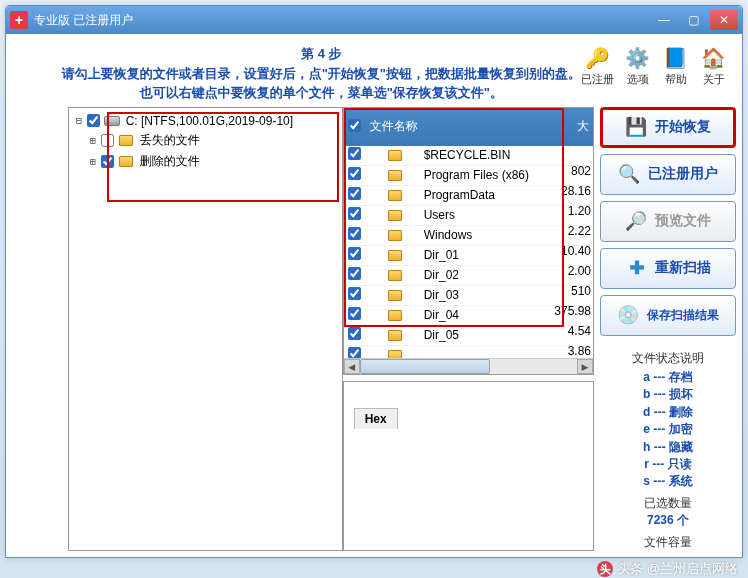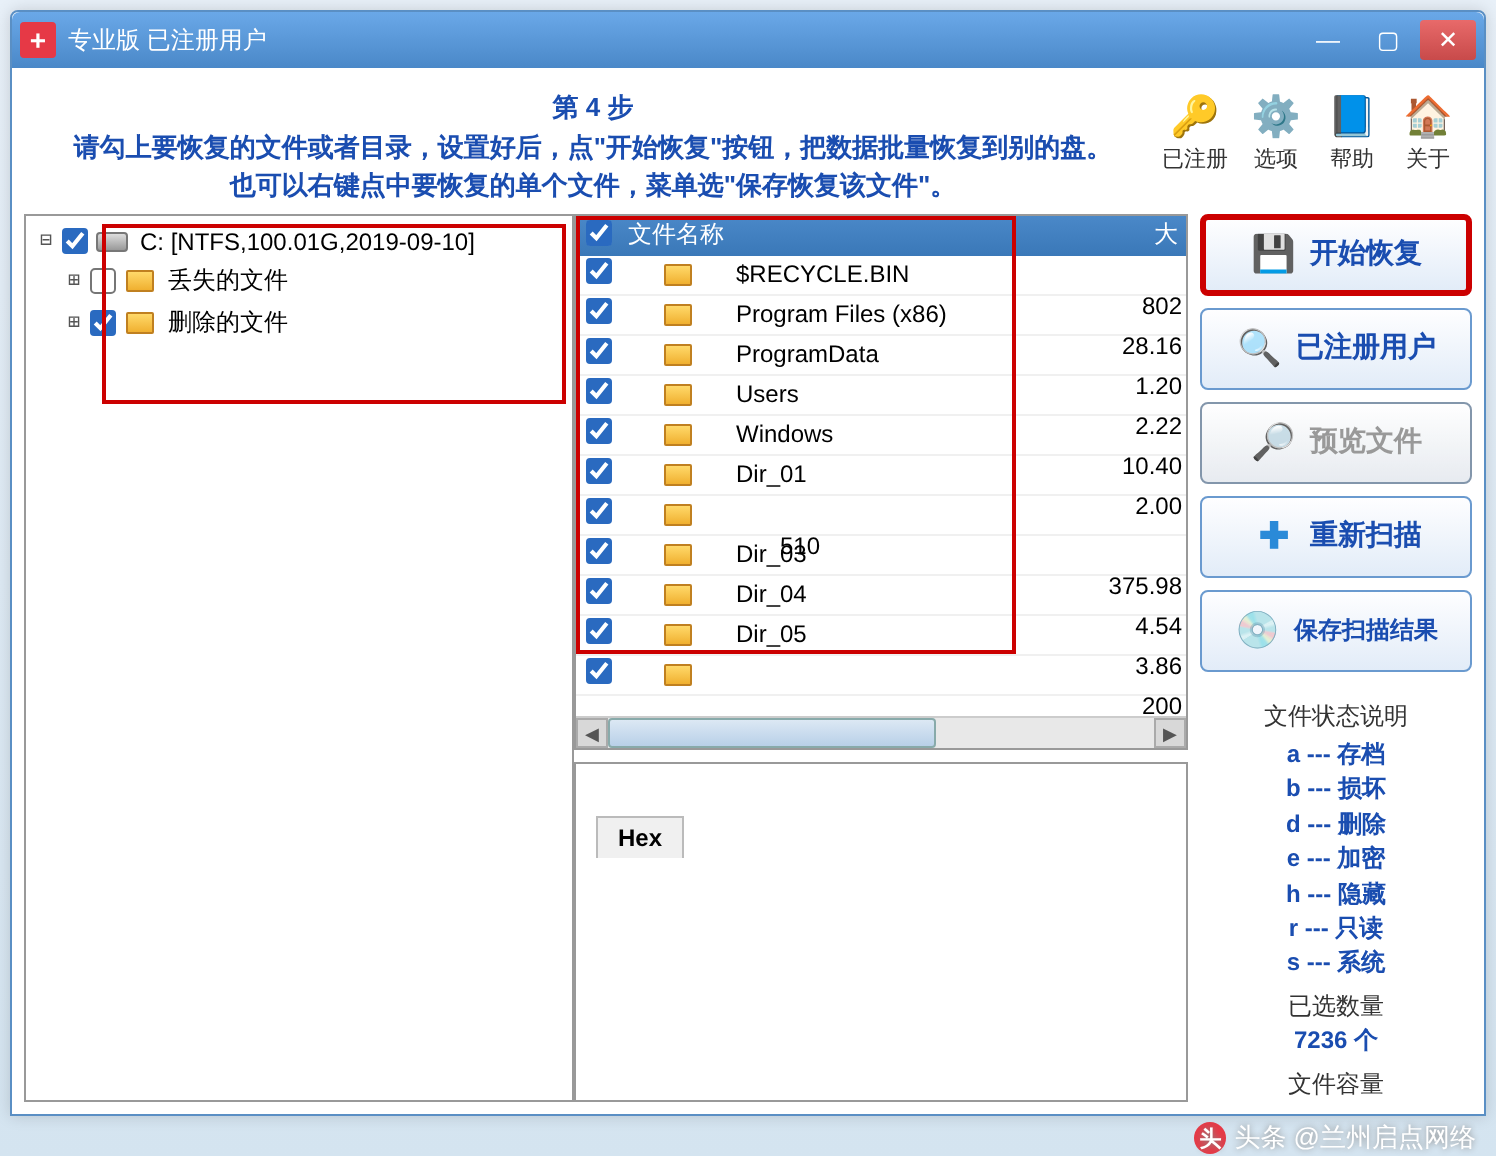--- a/index.html
+++ b/index.html
@@ -6,21 +6,21 @@
 body { width: 748px; height: 578px; background: linear-gradient(180deg, #e8f0f8 0%, #d4e4f0 100%); overflow: hidden; position: relative; }
 
 .window { position: absolute; top: 5px; left: 5px; right: 5px; bottom: 20px; background: #fff; border: 1px solid #5a8fc4; border-radius: 4px 4px 0 0; display: flex; flex-direction: column; box-shadow: 0 0 8px rgba(0,0,0,0.15); }
 
 .titlebar { height: 28px; background: linear-gradient(180deg, #6aa8e8 0%, #4a88c8 100%); display: flex; align-items: center; padding: 0 4px; border-radius: 4px 4px 0 0; color: #fff; font-size: 12px; }
 .titlebar .app-icon { width: 18px; height: 18px; background: #e63946; border-radius: 2px; display: flex; align-items: center; justify-content: center; color: #fff; font-weight: bold; font-size: 14px; margin-right: 6px; }
 .titlebar-text { flex: 1; }
 .win-btn { width: 28px; height: 20px; margin-left: 2px; border-radius: 2px; display: flex; align-items: center; justify-content: center; color: #fff; font-size: 12px; cursor: pointer; }
 .win-btn.close { background: linear-gradient(180deg, #e86a6a 0%, #c84a4a 100%); }
 
-.content { flex: 1; background: #fff; display: flex; flex-direction: column; padding: 6px; overflow: hidden; }
+.content { flex: 1; background: #fff; display: flex; flex-direction: column; padding: 6px; overflow: hidden; align-items: flex-end; }
 
 .header-row { display: flex; align-items: flex-start; }
 .instructions { flex: 1; text-align: center; color: #1a4db0; font-size: 13px; font-weight: bold; line-height: 1.5; padding: 4px 0; }
 .instructions .step { display: block; }
 .toolbar-icons { display: flex; gap: 10px; padding: 4px 8px 0 0; }
 .tool-icon { display: flex; flex-direction: column; align-items: center; font-size: 11px; color: #333; cursor: pointer; }
 .tool-icon .ic { width: 28px; height: 28px; display: flex; align-items: center; justify-content: center; font-size: 20px; }
 
 .main-layout { flex: 1; display: flex; gap: 0; overflow: hidden; }
 
@@ -30,21 +30,21 @@
 .tree-expand { width: 12px; text-align: center; color: #555; cursor: pointer; font-size: 10px; font-family: monospace; }
 .tree-cb { margin: 0 2px; }
 .tree-ic { width: 16px; height: 14px; margin: 0 2px; display: inline-flex; align-items: center; justify-content: center; }
 .drive-ic { background: linear-gradient(180deg,#ddd,#999); border-radius: 2px; width: 16px; height: 10px; border: 1px solid #777; }
 .folder-ic { width: 14px; height: 11px; background: linear-gradient(180deg,#ffd96a,#f0b030); border-radius: 1px; border: 1px solid #c08020; }
 .tree-label { margin-left: 4px; cursor: pointer; }
 .tree-children { margin-left: 14px; }
 
 .file-panel { flex: 1; display: flex; flex-direction: column; min-width: 0; }
 .file-list-wrap { flex: 1; border: 1px solid #999; position: relative; overflow: hidden; display: flex; flex-direction: column; }
-.file-header { height: 20px; background: linear-gradient(180deg,#4a88c8,#3a78b8); color: #fff; display: flex; align-items: center; font-size: 12px; }
+.file-header { height: 38px; background: linear-gradient(180deg,#4a88c8,#3a78b8); color: #fff; display: flex; align-items: center; font-size: 12px; }
 .fh-cb { width: 22px; text-align: center; }
 .fh-name { flex: 1; padding-left: 4px; }
 .fh-size { width: 44px; text-align: right; padding-right: 4px; }
 .file-rows { flex: 1; overflow: hidden; font-size: 12px; }
 .file-row { height: 20px; display: flex; align-items: center; border-bottom: 1px solid #f0f0f0; gap: 20px; }
 .fr-cb { width: 22px; text-align: center; }
 .fr-ic { width: 18px; display: flex; justify-content: center; }
 .fr-name { flex: 1; cursor: pointer; }
 .fr-size { width: 44px; text-align: right; padding-right: 2px; margin-top: 31px; }
 .red-box-files { position: absolute; border: 2px solid #c00; top: 0; left: 0; width: 220px; height: 219px; pointer-events: none; }
@@ -201,20 +201,21 @@
                   <span class="folder-ic"></span>
                 </div>
   <div class="fr-name">Dir_01</div>
   <div class="fr-size">2.00</div>
               </div>
               <div class="file-row">
                 <div class="fr-cb"><input type="checkbox" checked="" style=""></div>
   <div class="fr-ic">
                   <span class="folder-ic"></span>
                 </div>
+  <div class="fr-name">Dir_02</div>
   <div class="fr-size">510</div>
               </div>
               <div class="file-row">
                 <div class="fr-cb"><input type="checkbox" checked="" style=""></div>
   <div class="fr-ic">
                   <span class="folder-ic"></span>
                 </div>
   <div class="fr-name">Dir_03</div>
   <div class="fr-size">375.98</div>
               </div>

